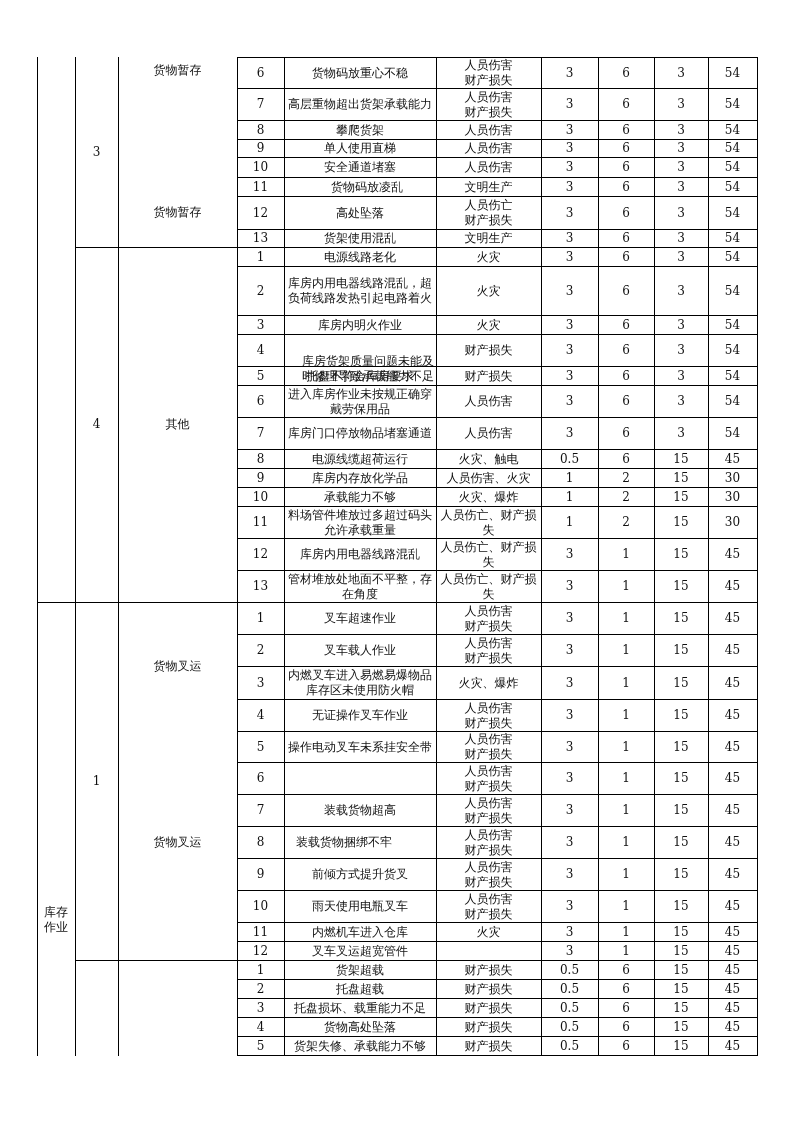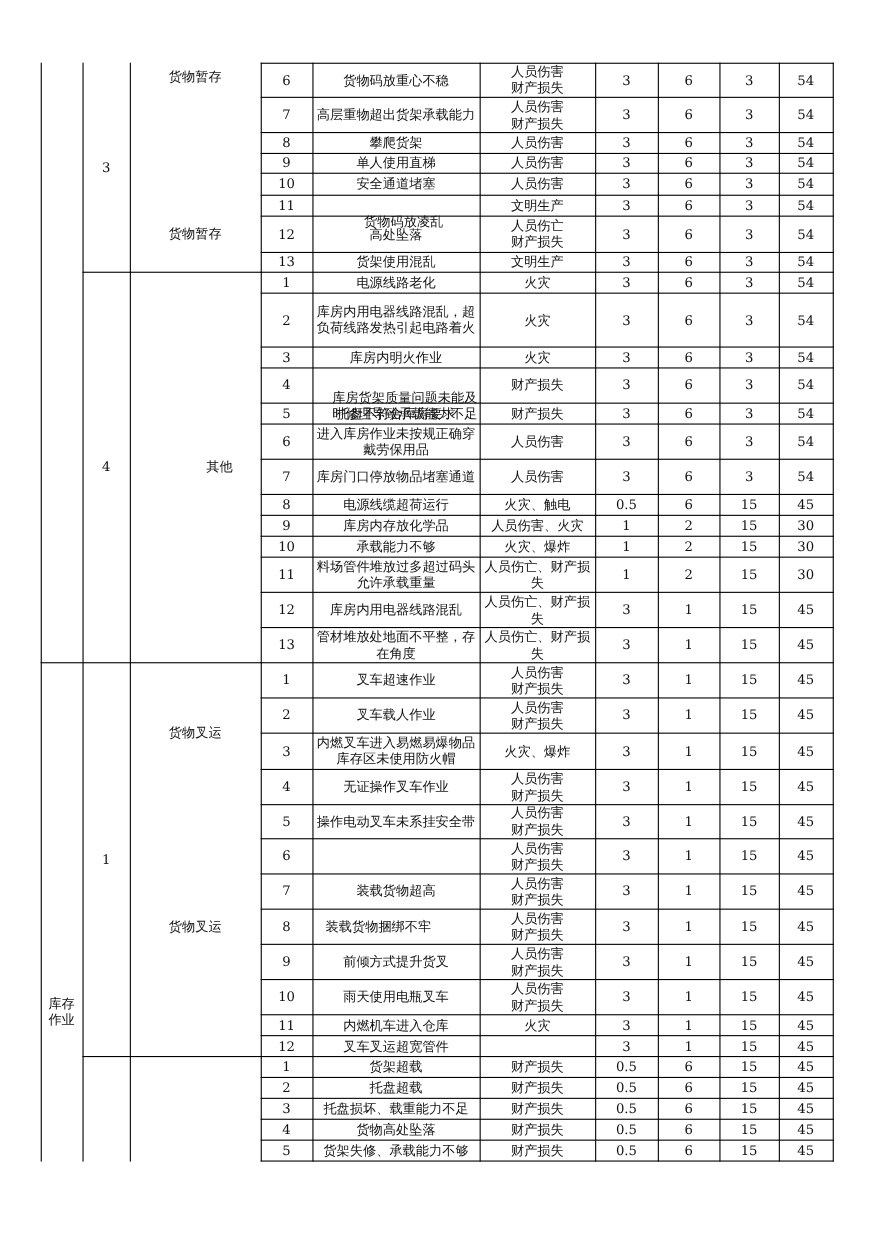--- a/index.html
+++ b/index.html
@@ -101,21 +101,21 @@
     <div class="cell" style="left: 654px; top: 140px; width: 54px; height: 17px; white-space: pre-line;">3</div>
     <div class="cell" style="left: 708px; top: 140px; width: 49px; height: 17px; white-space: pre-line;">54</div>
     <div class="cell" style="left: 237px; top: 158px; width: 47px; height: 19px; white-space: pre-line;">10</div>
     <div class="cell" style="left: 284px; top: 158px; width: 152px; height: 19px; white-space: pre-line;">安全通道堵塞</div>
     <div class="cell" style="left: 436px; top: 158px; width: 105px; height: 19px; white-space: pre-line;">人员伤害</div>
     <div class="cell" style="left: 541px; top: 158px; width: 57px; height: 19px; white-space: pre-line;">3</div>
     <div class="cell" style="left: 598px; top: 158px; width: 56px; height: 19px; white-space: pre-line;">6</div>
     <div class="cell" style="left: 654px; top: 158px; width: 54px; height: 19px; white-space: pre-line;">3</div>
     <div class="cell" style="left: 708px; top: 158px; width: 49px; height: 19px; white-space: pre-line;">54</div>
     <div class="cell" style="left: 237px; top: 178px; width: 47px; height: 18px; white-space: pre-line;">11</div>
-    <div class="cell" style="left: 284px; top: 192px; width: 152px; height: 18px; white-space: pre-line; padding-left: 16px;">货物码放凌乱</div>
+    <div class="cell" style="left: 284px; top: 178px; width: 152px; height: 18px; white-space: pre-line; padding-left: 16px;">货物码放凌乱</div>
     <div class="cell" style="left: 436px; top: 178px; width: 105px; height: 18px; white-space: pre-line;">文明生产</div>
     <div class="cell" style="left: 541px; top: 178px; width: 57px; height: 18px; white-space: pre-line;">3</div>
     <div class="cell" style="left: 598px; top: 178px; width: 56px; height: 18px; white-space: pre-line;">6</div>
     <div class="cell" style="left: 654px; top: 178px; width: 54px; height: 18px; white-space: pre-line;">3</div>
     <div class="cell" style="left: 708px; top: 178px; width: 49px; height: 18px; white-space: pre-line;">54</div>
     <div class="cell" style="left: 237px; top: 197px; width: 47px; height: 32px; white-space: pre-line;">12</div>
     <div class="cell" style="left: 284px; top: 197px; width: 152px; height: 32px; white-space: pre-line;">高处坠落</div>
     <div class="cell" style="left: 436px; top: 197px; width: 105px; height: 32px; white-space: pre-line;">人员伤亡
 财产损失</div>
     <div class="cell" style="left: 541px; top: 197px; width: 57px; height: 32px; white-space: pre-line;">3</div>
@@ -344,19 +344,19 @@
     <div class="cell" style="left: 284px; top: 1037px; width: 152px; height: 18px; white-space: pre-line;">货架失修、承载能力不够</div>
     <div class="cell" style="left: 436px; top: 1037px; width: 105px; height: 18px; white-space: pre-line;">财产损失</div>
     <div class="cell" style="left: 541px; top: 1037px; width: 57px; height: 18px; white-space: pre-line;">0.5</div>
     <div class="cell" style="left: 598px; top: 1037px; width: 56px; height: 18px; white-space: pre-line;">6</div>
     <div class="cell" style="left: 654px; top: 1037px; width: 54px; height: 18px; white-space: pre-line;">15</div>
     <div class="cell" style="left: 708px; top: 1037px; width: 49px; height: 18px; white-space: pre-line;">45</div>
     <div class="cell" style="left: 75px; top: 57px; width: 43px; height: 190px; white-space: pre-line;">3</div>
     <div class="cell top" style="left: 118px; top: 57px; width: 119px; height: 31px; white-space: pre-line;">货物暂存</div>
     <div class="cell" style="left: 118px; top: 196px; width: 119px; height: 33px; white-space: pre-line;">货物暂存</div>
     <div class="cell" style="left: 75px; top: 247px; width: 43px; height: 355px; white-space: pre-line;">4</div>
-    <div class="cell" style="left: 118px; top: 247px; width: 119px; height: 355px; white-space: pre-line; margin-left: 22px;">其他</div>
+    <div class="cell" style="left: 118px; top: 247px; width: 119px; height: 355px; white-space: pre-line;">其他</div>
     <div class="cell" style="left: 37px; top: 880px; width: 38px; height: 80px; white-space: pre-line;">库存
 作业</div>
     <div class="cell" style="left: 75px; top: 602px; width: 43px; height: 358px; white-space: pre-line;">1</div>
     <div class="cell" style="left: 118px; top: 634px; width: 119px; height: 65px; white-space: pre-line;">货物叉运</div>
     <div class="cell" style="left: 118px; top: 826px; width: 119px; height: 32px; white-space: pre-line;">货物叉运</div>
   </div>
 
 </body></html>

